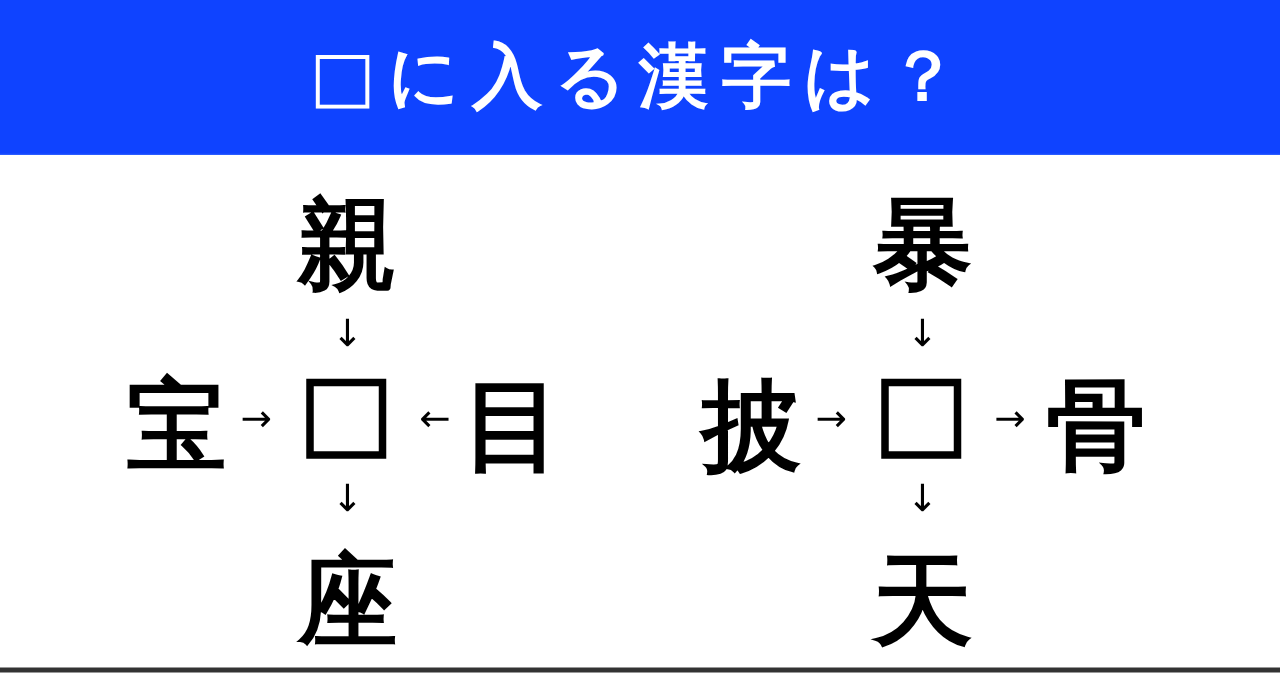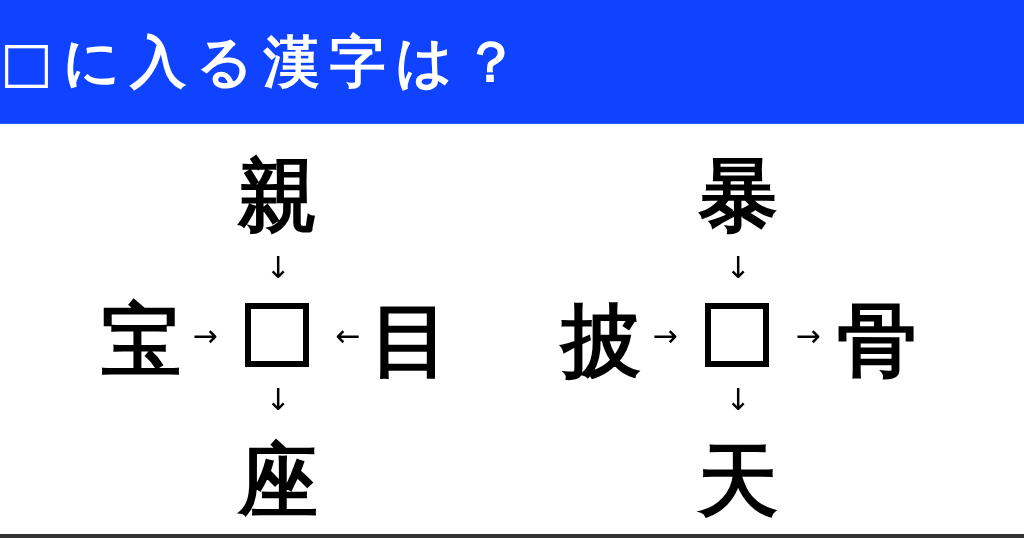--- a/index.html
+++ b/index.html
@@ -5,21 +5,21 @@
   html, body { margin: 0; padding: 0; }
   body {
     width: 1024px; height: 538px; overflow: hidden;
     background: #ffffff; position: relative;
     font-family: "DejaVu Sans", sans-serif;
   }
   .header {
     position: absolute; left: 0; top: 0; width: 1024px; height: 123px;
     background: #0f43ff;
     border-bottom: 1px solid #2a5cff;
-    display: flex; align-items: center; justify-content: flex-start;
+    display: flex; align-items: center; justify-content: center;
   }
   .header-title {
     color: #ffffff; font-size: 56px; font-weight: bold; letter-spacing: 10px;
     font-family: "DejaVu Sans", sans-serif;
     line-height: 1;
   }
   .puzzle { position: absolute; top: 123px; width: 512px; height: 411px; }
   .puzzle.left { left: 0; }
   .puzzle.right { left: 460px; }
   .kanji {

